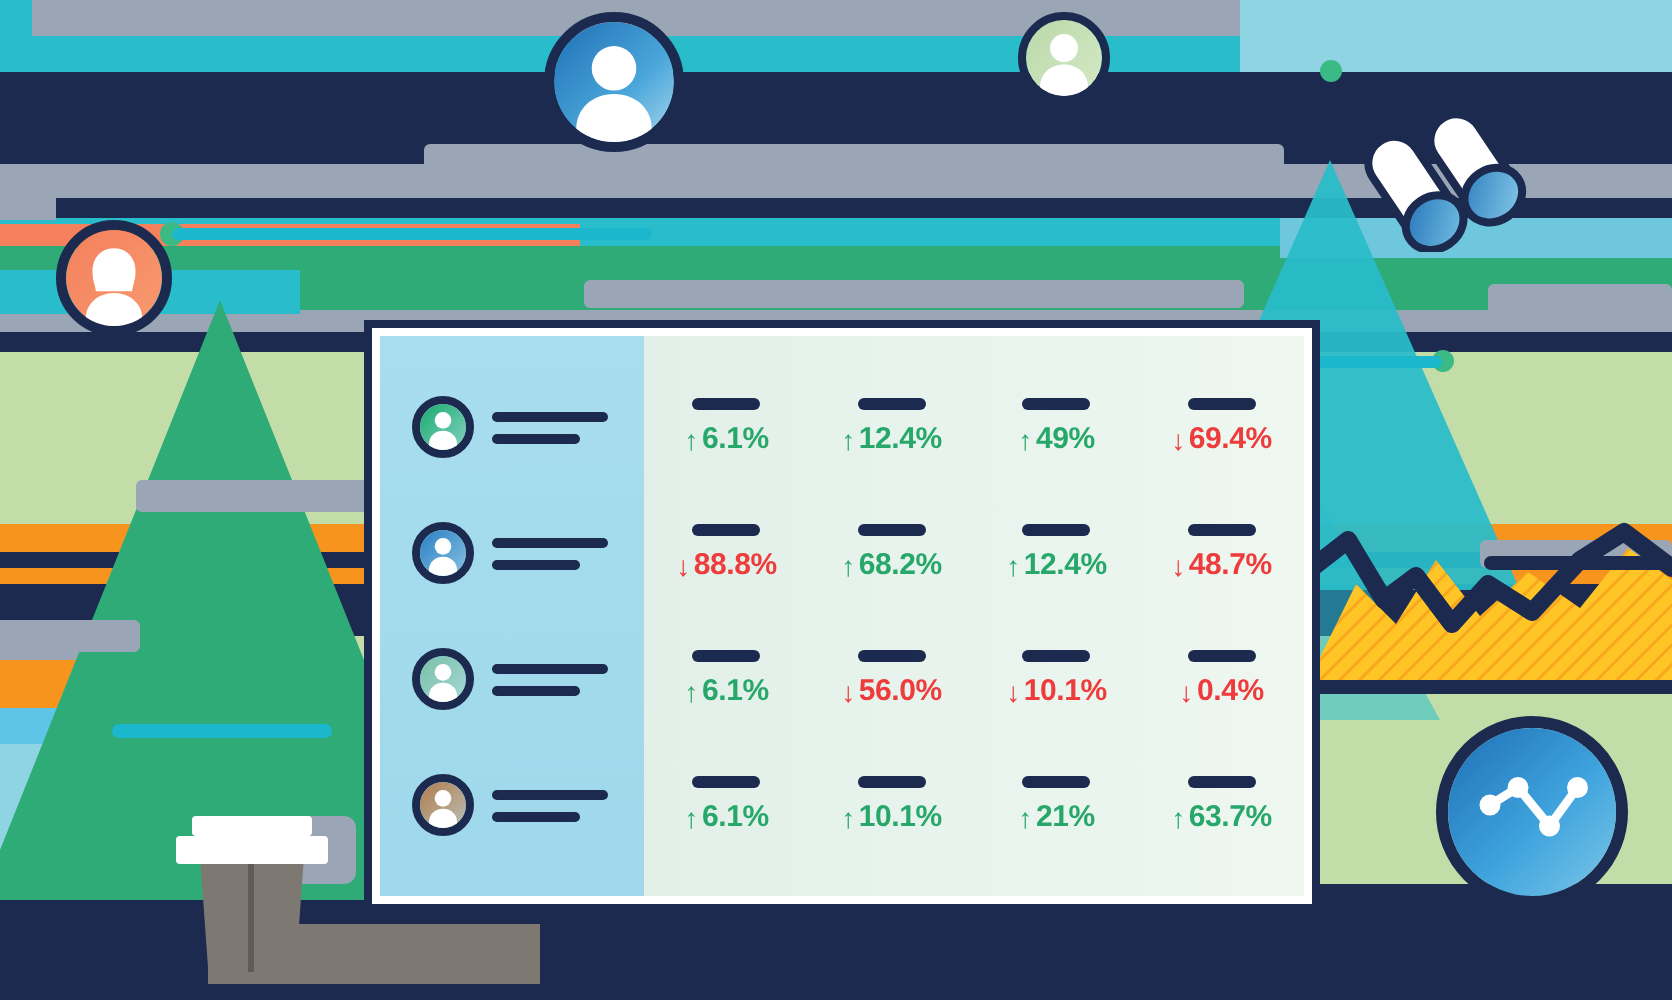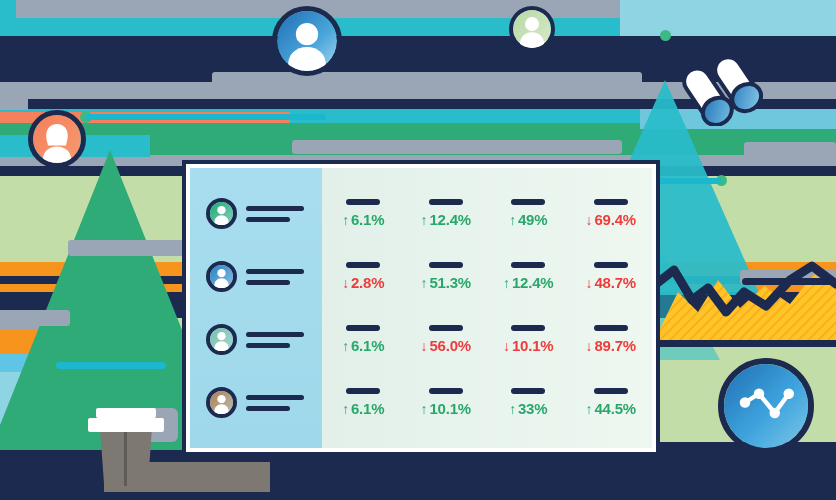--- a/index.html
+++ b/index.html
@@ -345,28 +345,28 @@
                 <span class="ar">↓</span>
                 <span>69.4%</span>
               </div>
             </div>
           </div>
           <div class="row-r">
             <div class="cell">
               <div class="bar"></div>
               <div class="val down">
                 <span class="ar">↓</span>
-                <span>2.8%</span>
-              </div>
-            </div>
-            <div class="cell">
-              <div class="bar"></div>
-              <div class="val up">
-                <span class="ar">↑</span>
-                <span>51.3%</span>
+                <span>88.8%</span>
+              </div>
+            </div>
+            <div class="cell">
+              <div class="bar"></div>
+              <div class="val up">
+                <span class="ar">↑</span>
+                <span>68.2%</span>
               </div>
             </div>
             <div class="cell">
               <div class="bar"></div>
               <div class="val up">
                 <span class="ar">↑</span>
                 <span>12.4%</span>
               </div>
             </div>
             <div class="cell">
@@ -396,21 +396,21 @@
               <div class="bar"></div>
               <div class="val down">
                 <span class="ar">↓</span>
                 <span>10.1%</span>
               </div>
             </div>
             <div class="cell">
               <div class="bar"></div>
               <div class="val down">
                 <span class="ar">↓</span>
-                <span>89.7%</span>
+                <span>0.4%</span>
               </div>
             </div>
           </div>
           <div class="row-r">
             <div class="cell">
               <div class="bar"></div>
               <div class="val up">
                 <span class="ar">↑</span>
                 <span>6.1%</span>
               </div>
@@ -419,28 +419,28 @@
               <div class="bar"></div>
               <div class="val up">
                 <span class="ar">↑</span>
                 <span>10.1%</span>
               </div>
             </div>
             <div class="cell">
               <div class="bar"></div>
               <div class="val up">
                 <span class="ar">↑</span>
-                <span>33%</span>
-              </div>
-            </div>
-            <div class="cell">
-              <div class="bar"></div>
-              <div class="val up">
-                <span class="ar">↑</span>
-                <span>44.5%</span>
+                <span>21%</span>
+              </div>
+            </div>
+            <div class="cell">
+              <div class="bar"></div>
+              <div class="val up">
+                <span class="ar">↑</span>
+                <span>63.7%</span>
               </div>
             </div>
           </div>
         </div>
     </div>
   </div>
 
 </div>
 
 </body></html>

